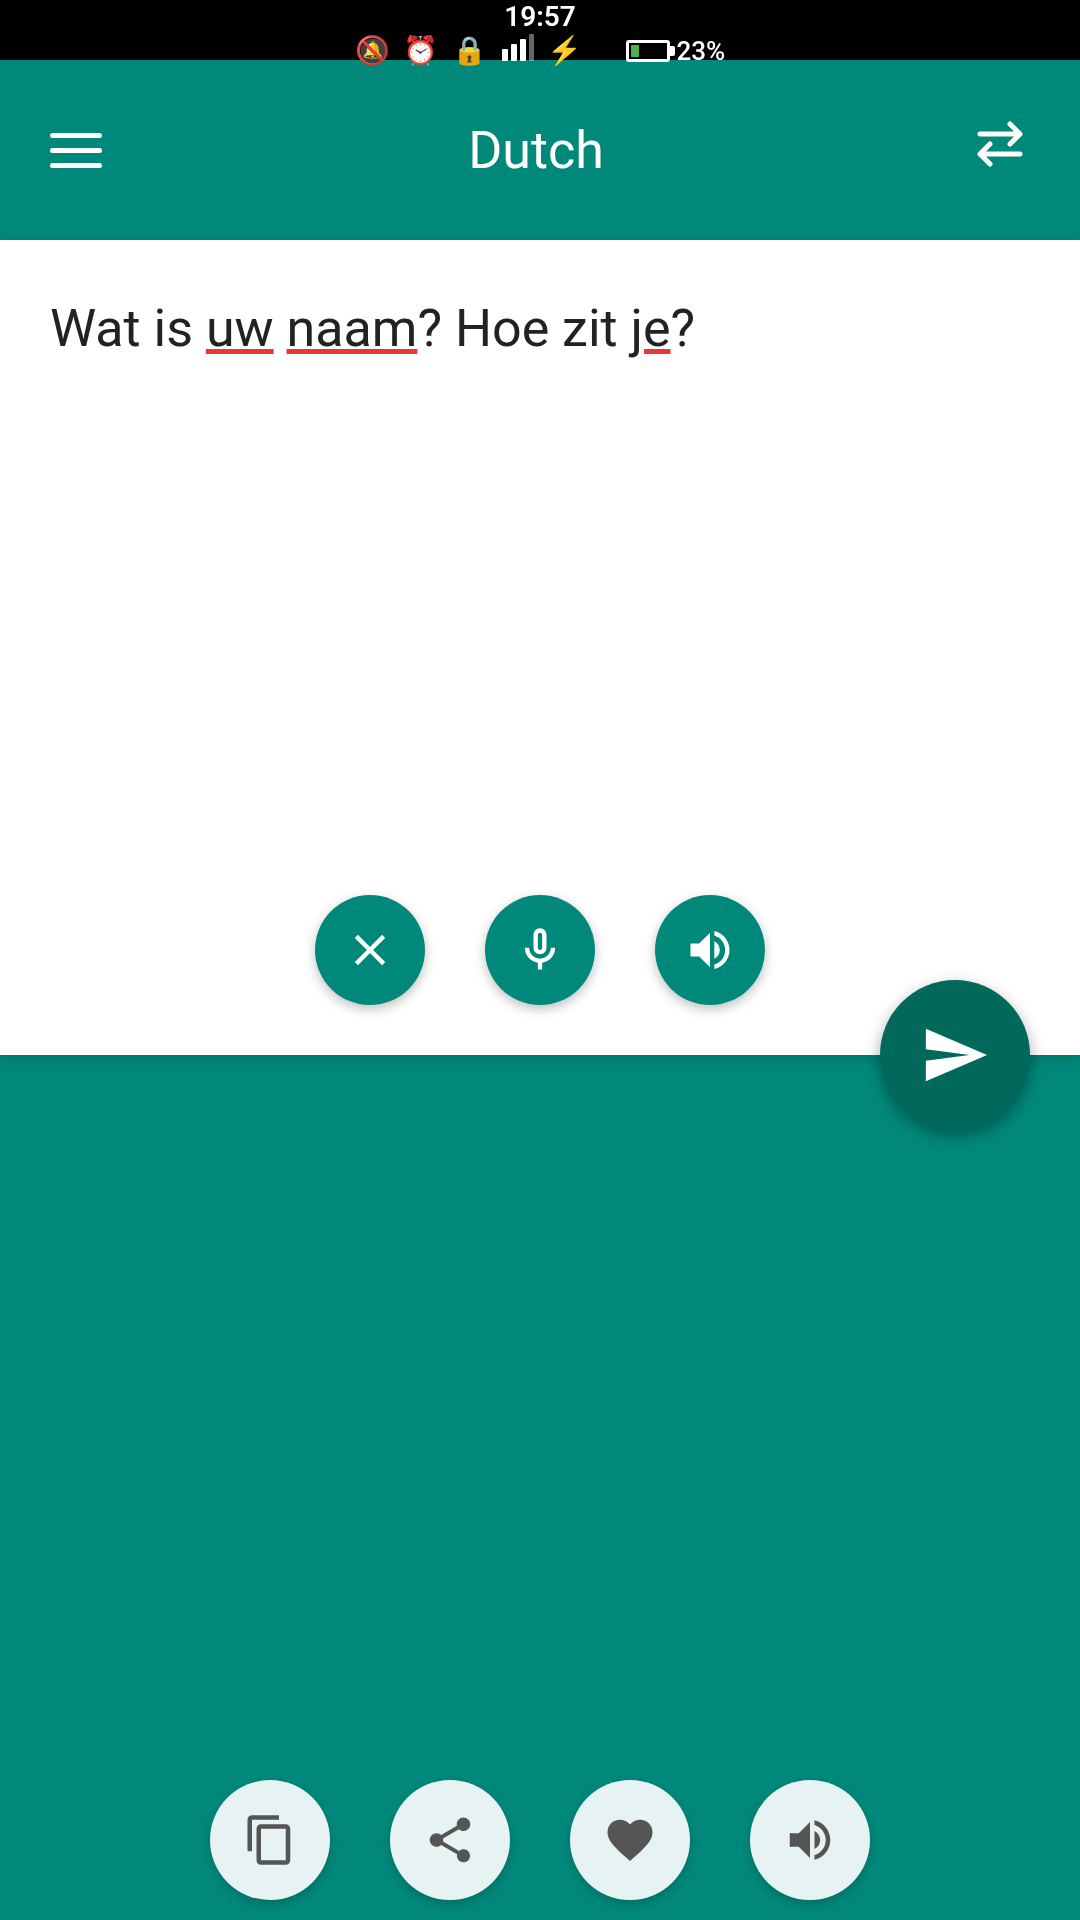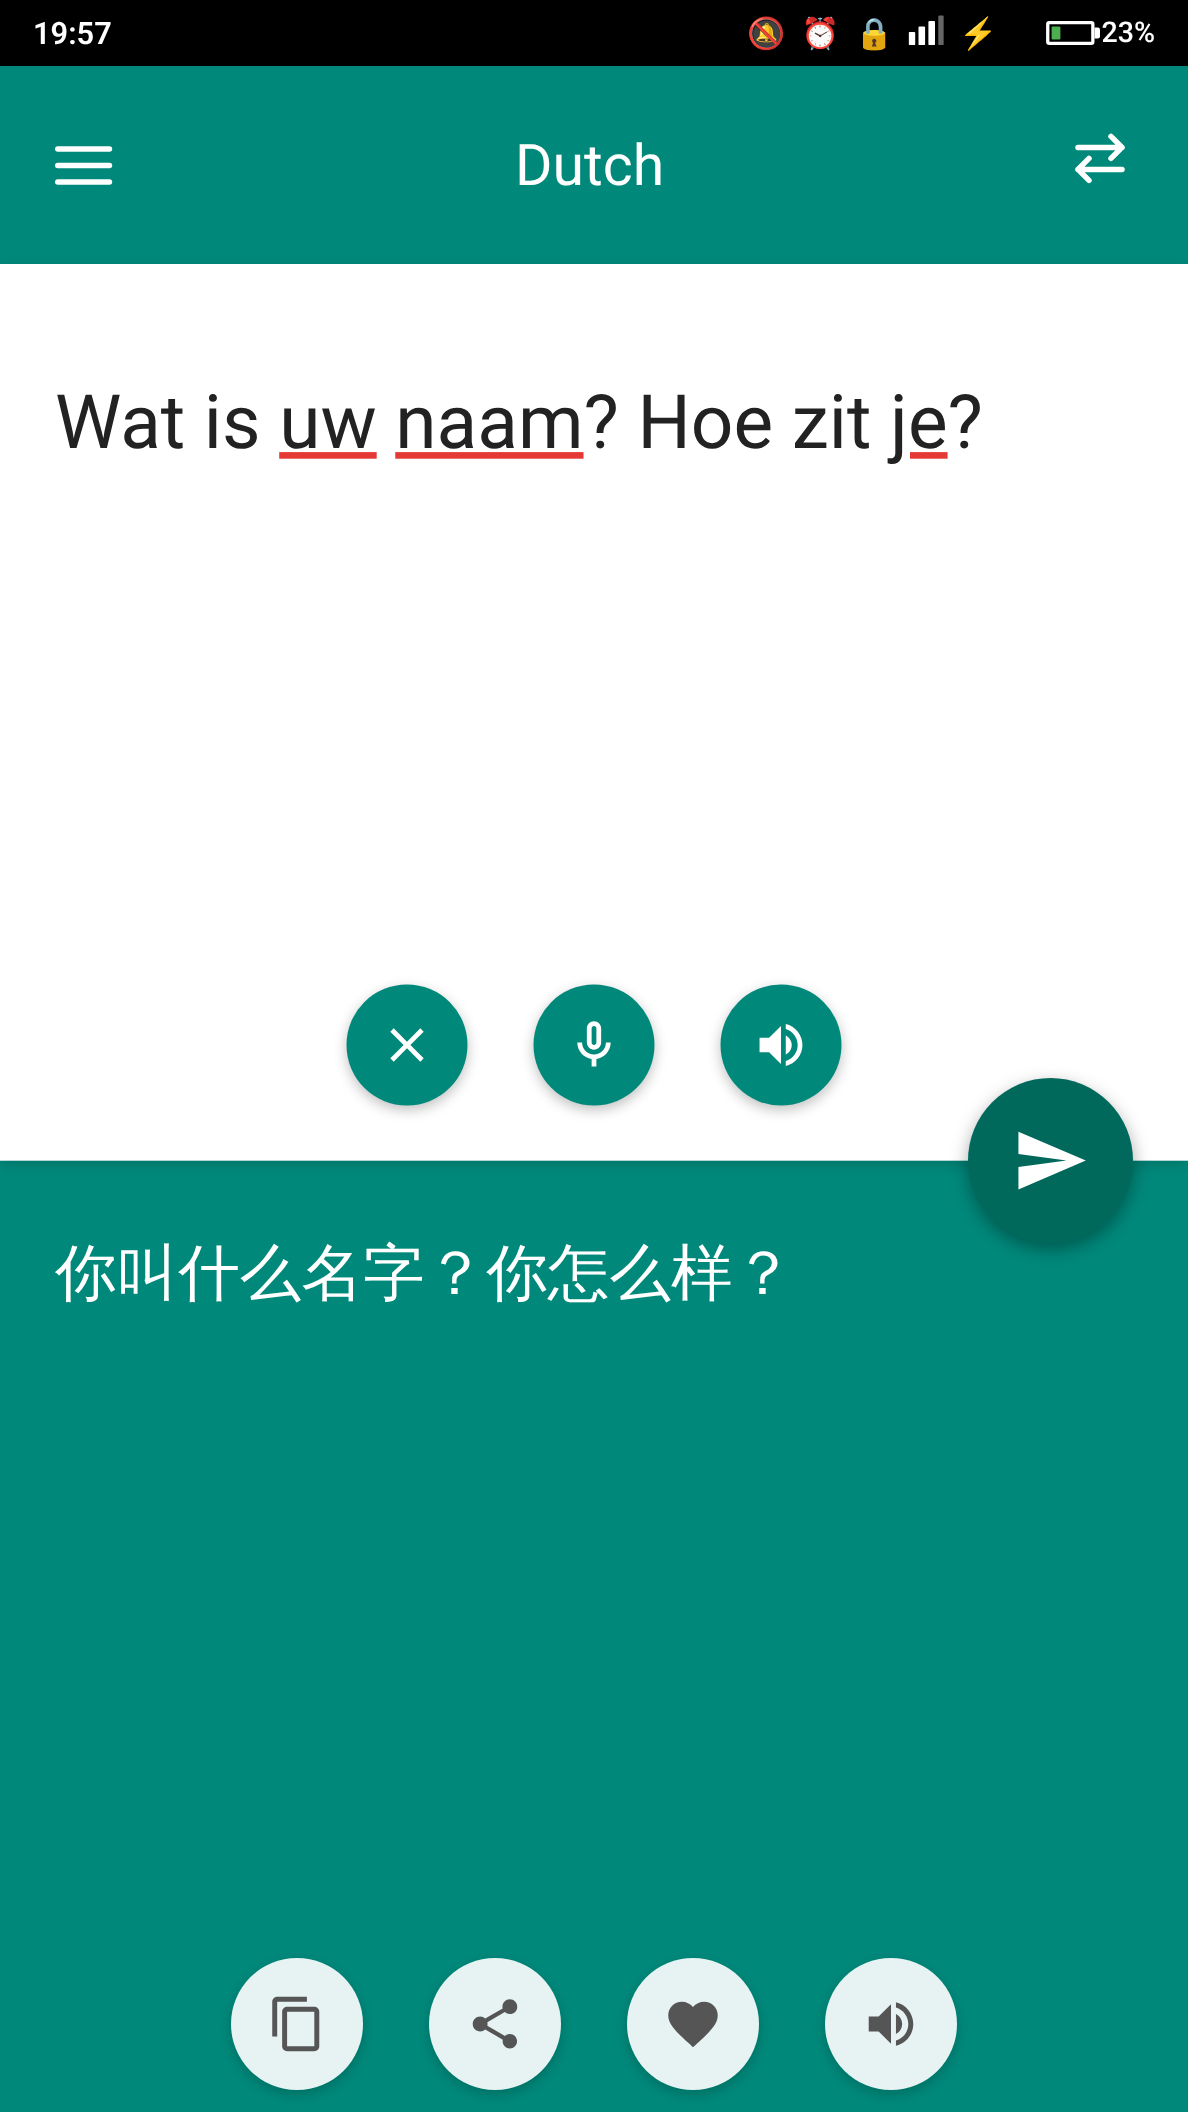--- a/index.html
+++ b/index.html
@@ -18,20 +18,21 @@
       width: 100%;
       height: 60px;
       background: #000;
       display: flex;
       align-items: center;
       justify-content: space-between;
       padding: 0 30px;
       color: #fff;
       font-size: 28px;
       font-weight: 500;
+      flex-direction: column;
     }
     .status-bar-time { font-weight: 600; }
     .status-bar-icons {
       display: flex;
       align-items: center;
       gap: 14px;
     }
 
     
     .nav-bar {
@@ -79,24 +80,23 @@
     
     .source-panel {
       background: #fff;
       flex: 1;
       position: relative;
       padding: 50px 50px 160px 50px;
       box-shadow: 0 4px 12px rgba(0,0,0,0.15);
       z-index: 2;
     }
     .source-text {
-      font-size: 68px;
+      font-size: 52px;
       color: #222;
       line-height: 1.5;
-      margin-top: 43px;
     }
     .source-text .underline-red {
       text-decoration: underline;
       text-decoration-color: #e53935;
       color: #222;
     }
 
     
     .source-buttons {
       position: absolute;
@@ -291,21 +291,20 @@
     </div>
 
     <button class="send-btn">
       <svg viewBox="0 0 24 24">
           <path d="M2.01 21L23 12 2.01 3 2 10l15 2-15 2z"></path>
         </svg>
     </button>
   </div>
 
   <div class="translation-panel">
-    <div class="translation-text">你叫什么名字？你怎么样？</div>
 
     <div class="translation-buttons">
       <button class="circle-btn-white">
         <svg viewBox="0 0 24 24">
             <path d="M16 1H4c-1.1 0-2 .9-2 2v14h2V3h12V1zm3 4H8c-1.1 0-2 .9-2 2v14c0 1.1.9 2 2 2h11c1.1 0 2-.9 2-2V7c0-1.1-.9-2-2-2zm0 16H8V7h11v14z"></path>
           </svg>
       </button>
       <button class="circle-btn-white">
         <svg viewBox="0 0 24 24">
             <path d="M18 16.08c-.76 0-1.44.3-1.96.77L8.91 12.7c.05-.23.09-.46.09-.7s-.04-.47-.09-.7l7.05-4.11c.54.5 1.25.81 2.04.81 1.66 0 3-1.34 3-3s-1.34-3-3-3-3 1.34-3 3c0 .24.04.47.09.7L8.04 9.81C7.5 9.31 6.79 9 6 9c-1.66 0-3 1.34-3 3s1.34 3 3 3c.79 0 1.5-.31 2.04-.81l7.12 4.16c-.05.21-.08.43-.08.65 0 1.61 1.31 2.92 2.92 2.92 1.61 0 2.92-1.31 2.92-2.92s-1.31-2.92-2.92-2.92z"></path>

